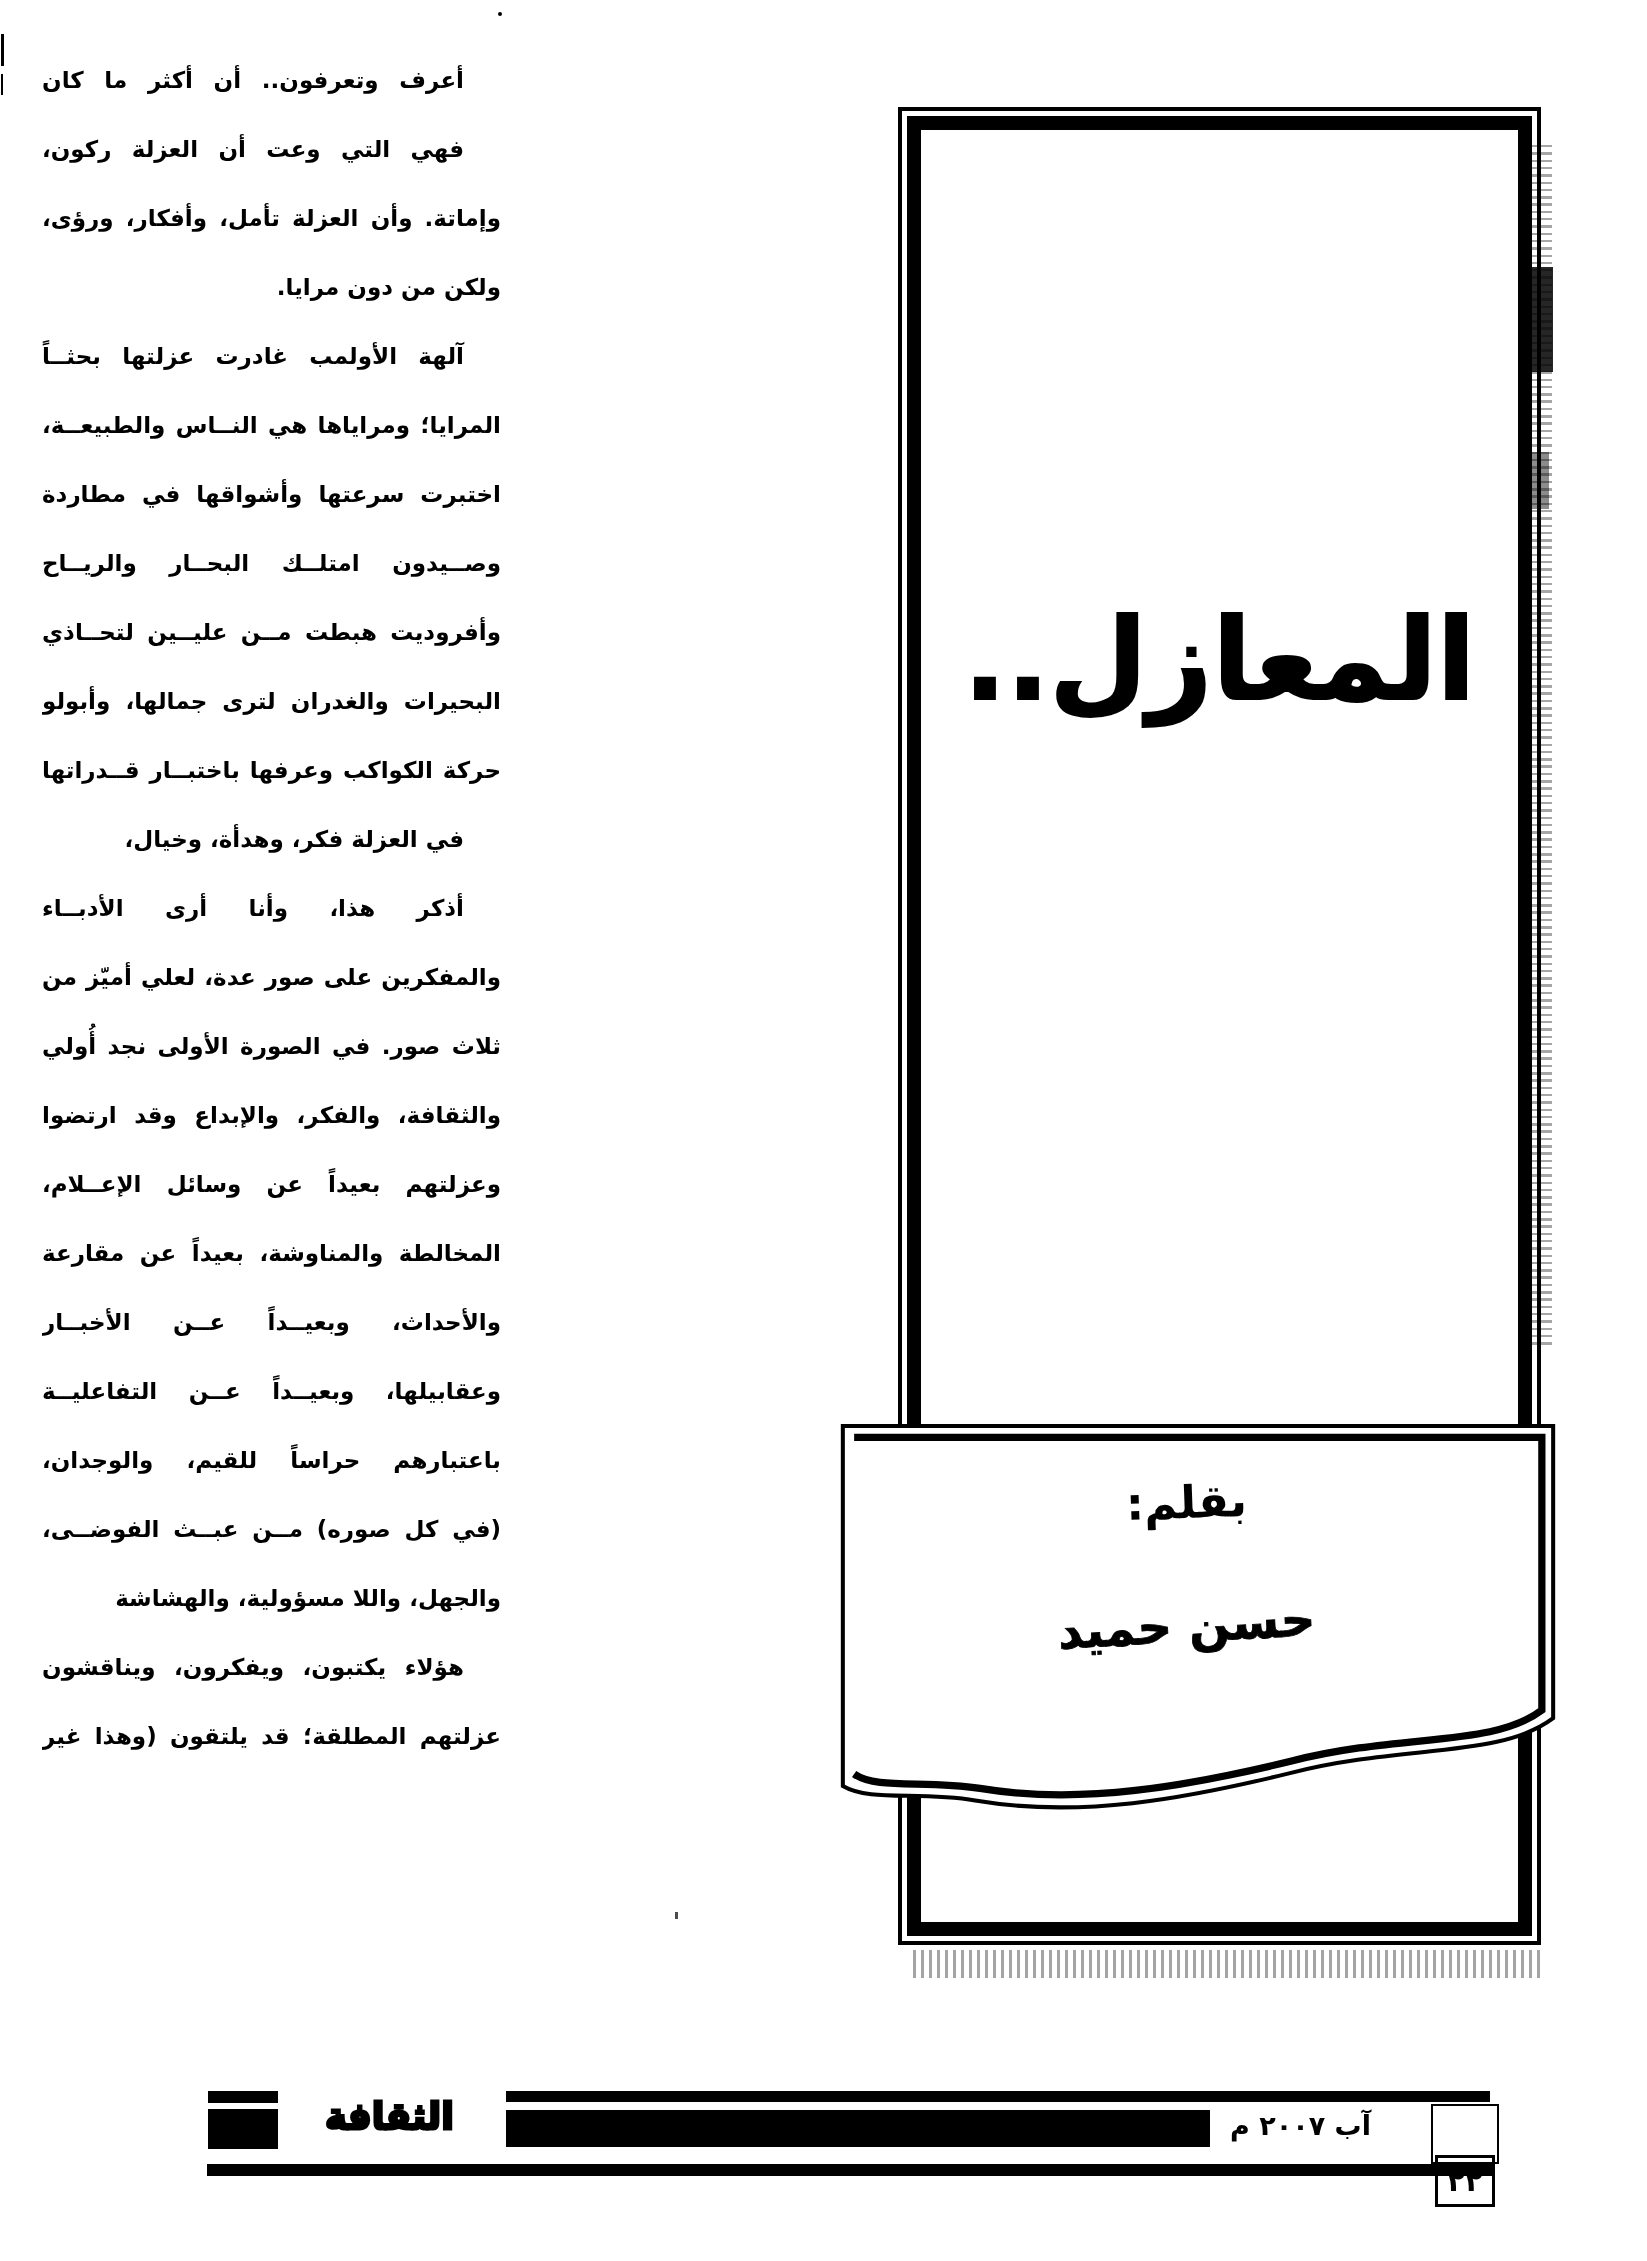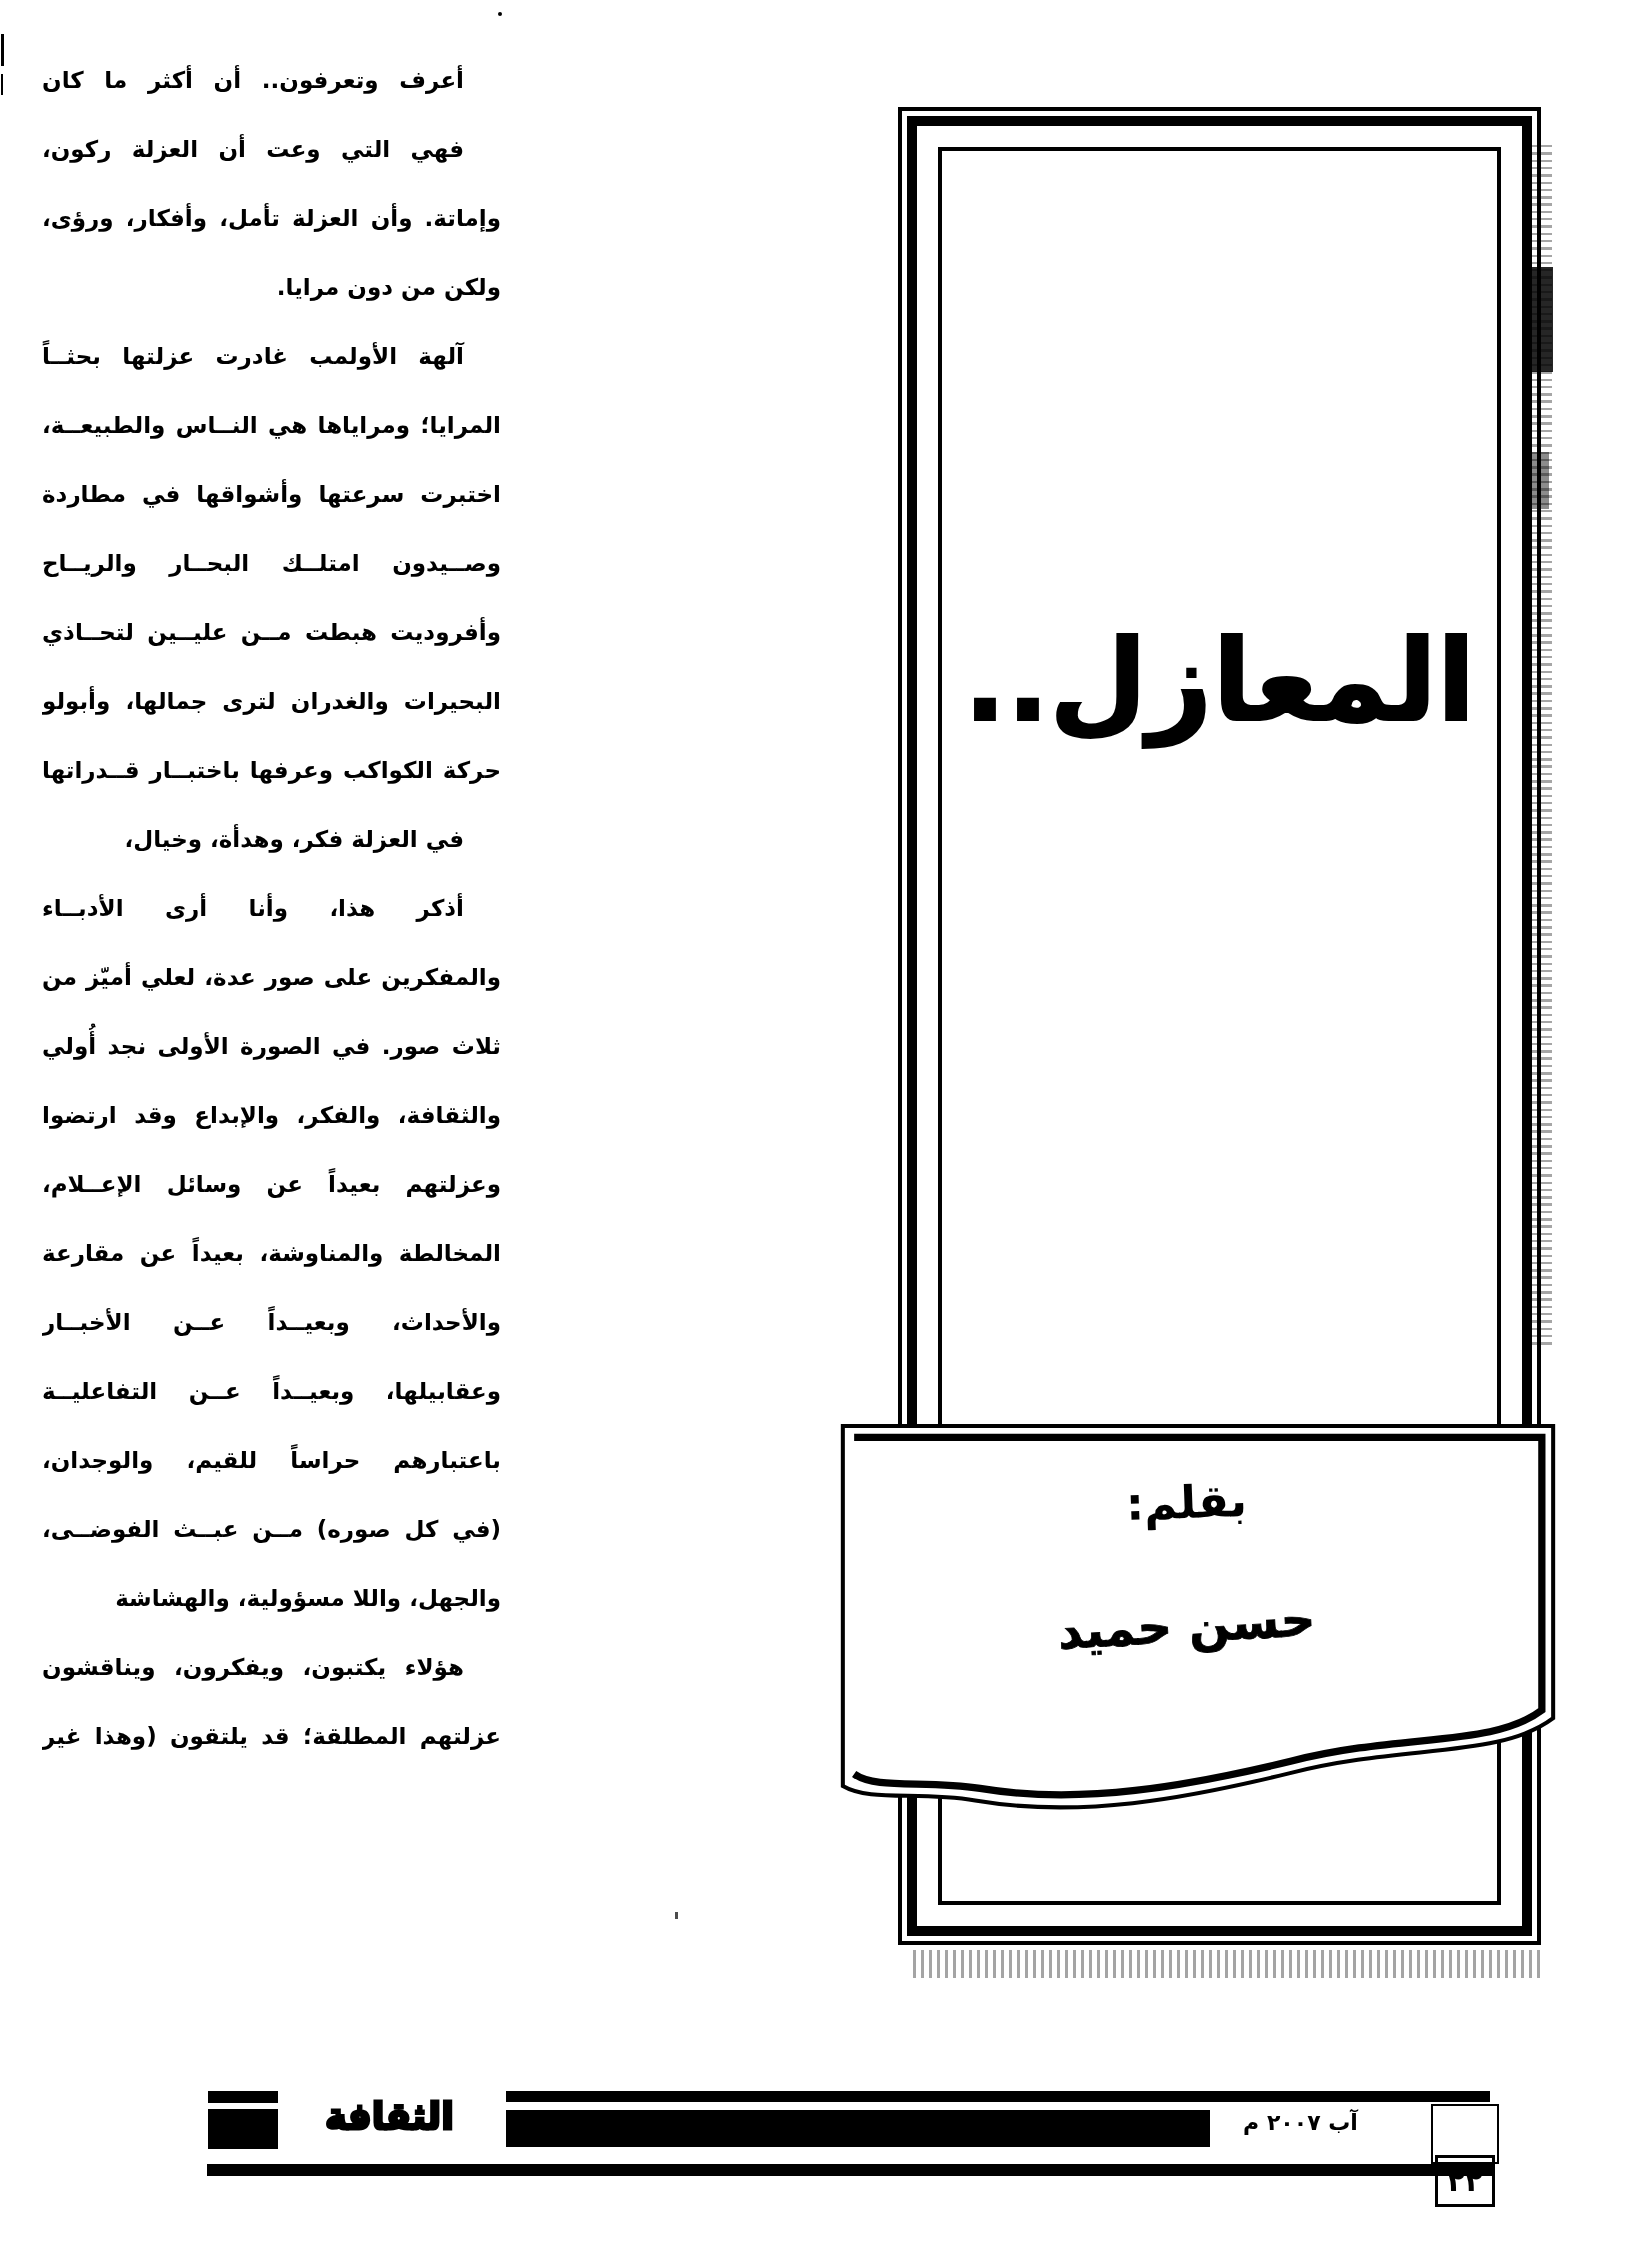--- a/index.html
+++ b/index.html
@@ -12,21 +12,21 @@
   .line{
     height:69px;line-height:69px;font-size:23px;font-weight:bold;
     overflow:hidden;white-space:normal;text-justify:inter-word;
   }
   .line.j{text-align:justify;text-align-last:justify;}
   .line.e{text-align:right;}
   .line.ind{padding-right:37px;}
   
   .frame{position:absolute;left:898px;top:107px;width:643px;height:1838px;box-sizing:border-box;}
   .f1{width:100%;height:100%;box-sizing:border-box;border:4px solid #000;padding:4.8px;}
-  .f2{width:100%;height:100%;box-sizing:border-box;border:10.5px solid #000;padding:21px;}
+  .f2{width:100%;height:100%;box-sizing:border-box;border:10.5px solid #000;padding:0;}
   .f3{width:100%;height:100%;box-sizing:border-box;border:4px solid #000;position:relative;}
   .title{
     position:absolute;top:464px;left:0;right:0;text-align:center;direction:rtl;
     font-size:113px;font-weight:bold;-webkit-text-stroke:2px #000;letter-spacing:0;
   }
   
   .banner{position:absolute;left:838px;top:1421px;width:720px;height:408px;}
   .byline-label,.author{
     position:absolute;left:904px;width:565px;text-align:center;direction:rtl;
     font-weight:bold;
@@ -34,21 +34,21 @@
   .byline-label{top:1476px;font-size:45px;transform:rotate(-2deg);}
   .author{top:1597px;font-size:48px;transform:rotate(-3deg);-webkit-text-stroke:0.8px #000;}
   
   .bar{position:absolute;background:#000;}
   .logo{
     position:absolute;left:273px;top:2082px;width:233px;text-align:center;direction:rtl;
     font-size:37px;font-weight:bold;-webkit-text-stroke:2.8px #000;line-height:69px;
   }
   .date{
     position:absolute;left:1210px;top:2110px;width:181px;text-align:center;direction:rtl;
-    font-size:22px;font-weight:bold;
+    font-size:27px;font-weight:bold;
   }
   .pagebox{
     position:absolute;left:1431px;top:2104px;width:68px;height:60px;box-sizing:border-box;
     border:2.4px solid #000;padding:2.4px;background:#fff;
   }
   .pagebox-inner{
     width:100%;height:100%;box-sizing:border-box;border:3.2px solid #000;
     display:flex;align-items:center;justify-content:center;
     font-size:29px;font-weight:bold;direction:rtl;margin-top:47px;
   }

